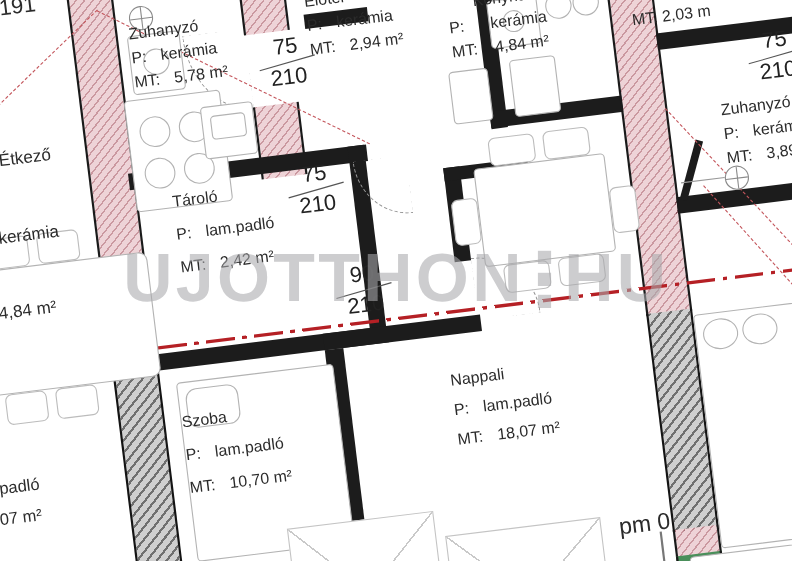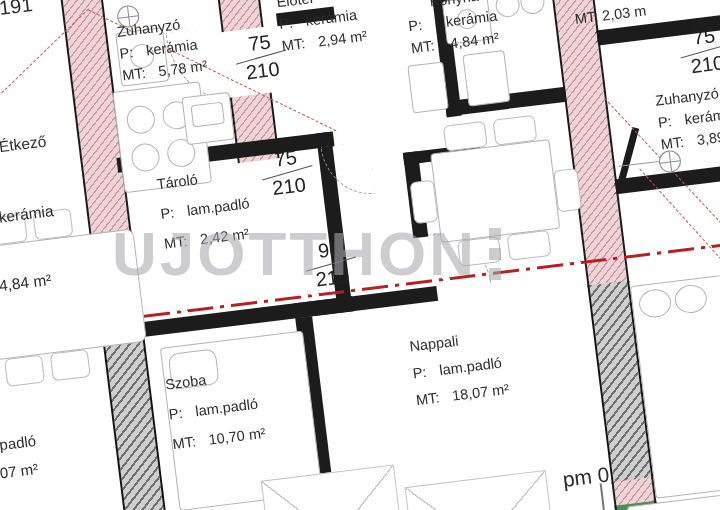--- a/index.html
+++ b/index.html
@@ -257,14 +257,15 @@
 
  </div>
 
  <div id="watermark">
    <span>UJOTTHON</span>
    <span class="wmdots">
         <i></i>
         <i></i>
         <i></i>
       </span>
+   <span>HU</span>
  </div>
 </div>
 
 </body></html>

